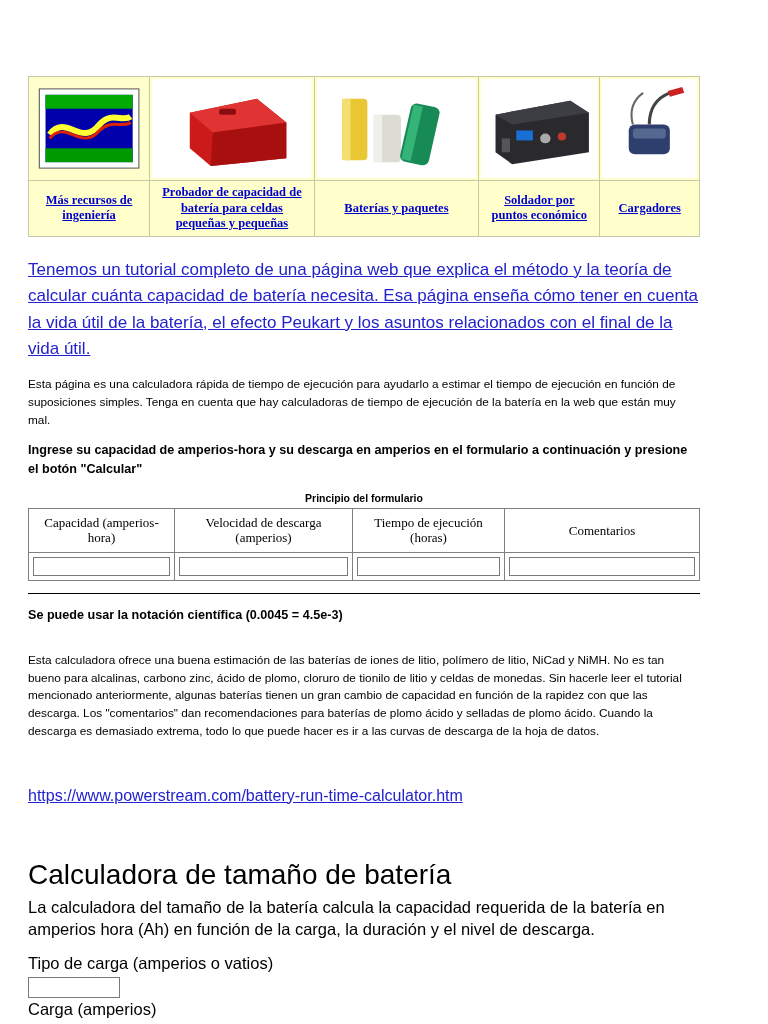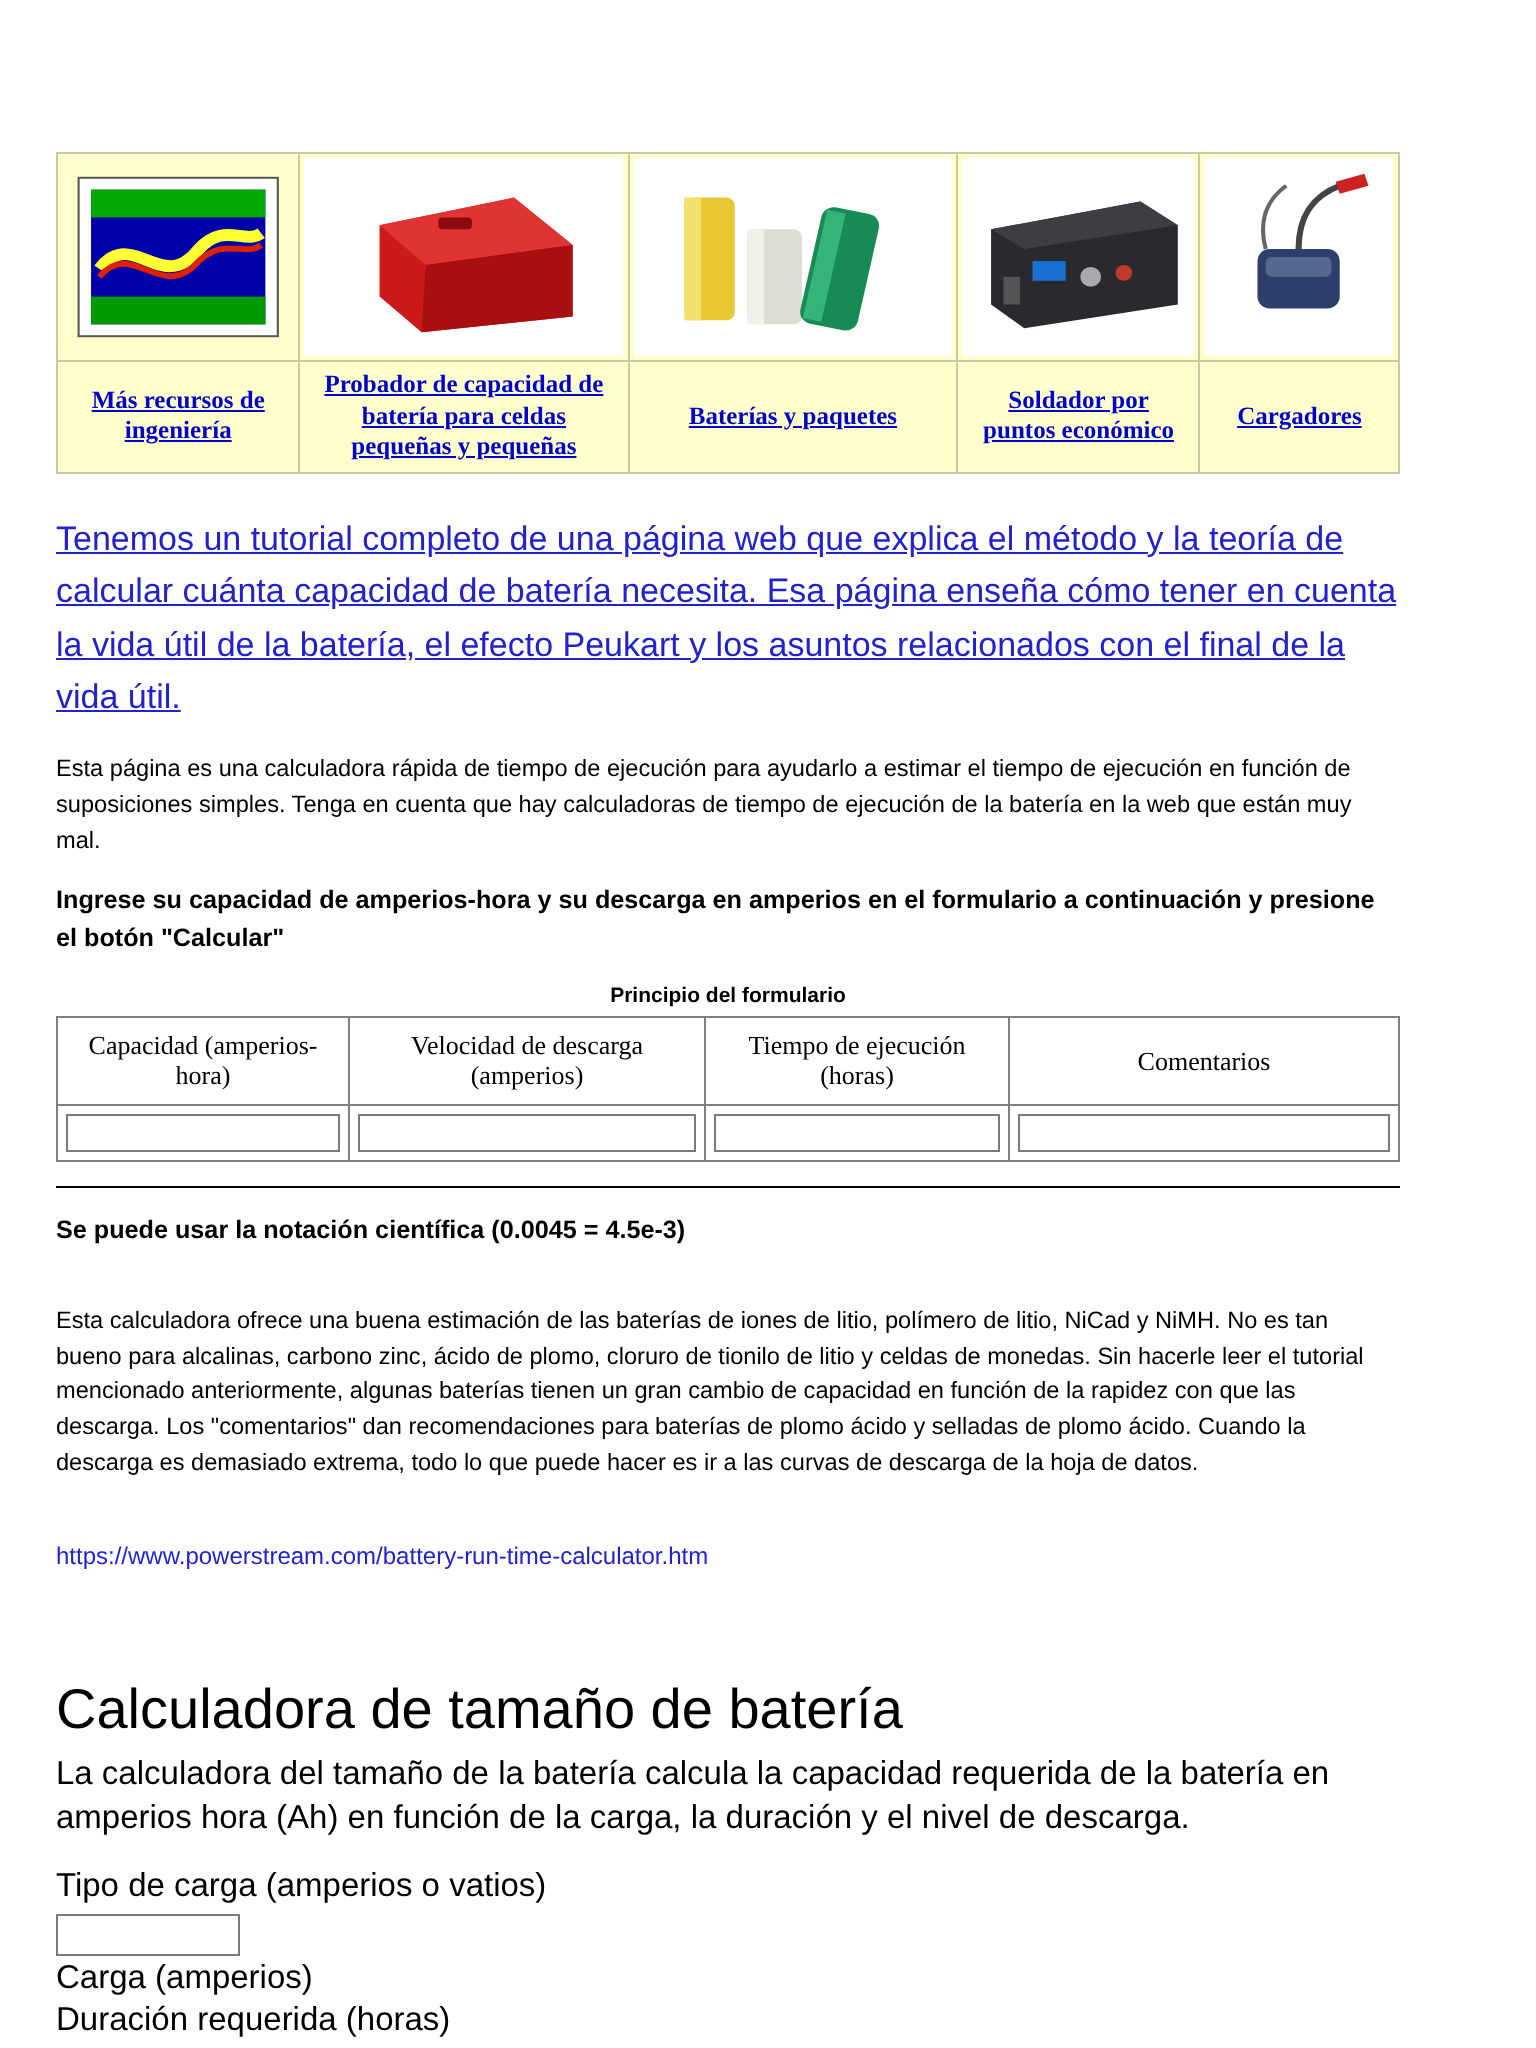--- a/index.html
+++ b/index.html
@@ -114,23 +114,24 @@
     color:#000;
   }
   hr.rule {
     width:672px;
     border:none;
     border-top:1px solid #000;
     margin:12px 0 0 0;
   }
   .urlline {
     width:672px;
-    margin-top:30px;
-    font-size:12px;
+    margin-top:46px;
+    font-size:16px;
     color:#2222cc;
+    text-decoration:underline;
   }
 
   
   .sect2 { margin-top:52px; width:672px; }
   h1.bigtitle {
     font-size:28px;
     font-weight:normal;
     margin:0;
     line-height:1.25;
     color:#000;

